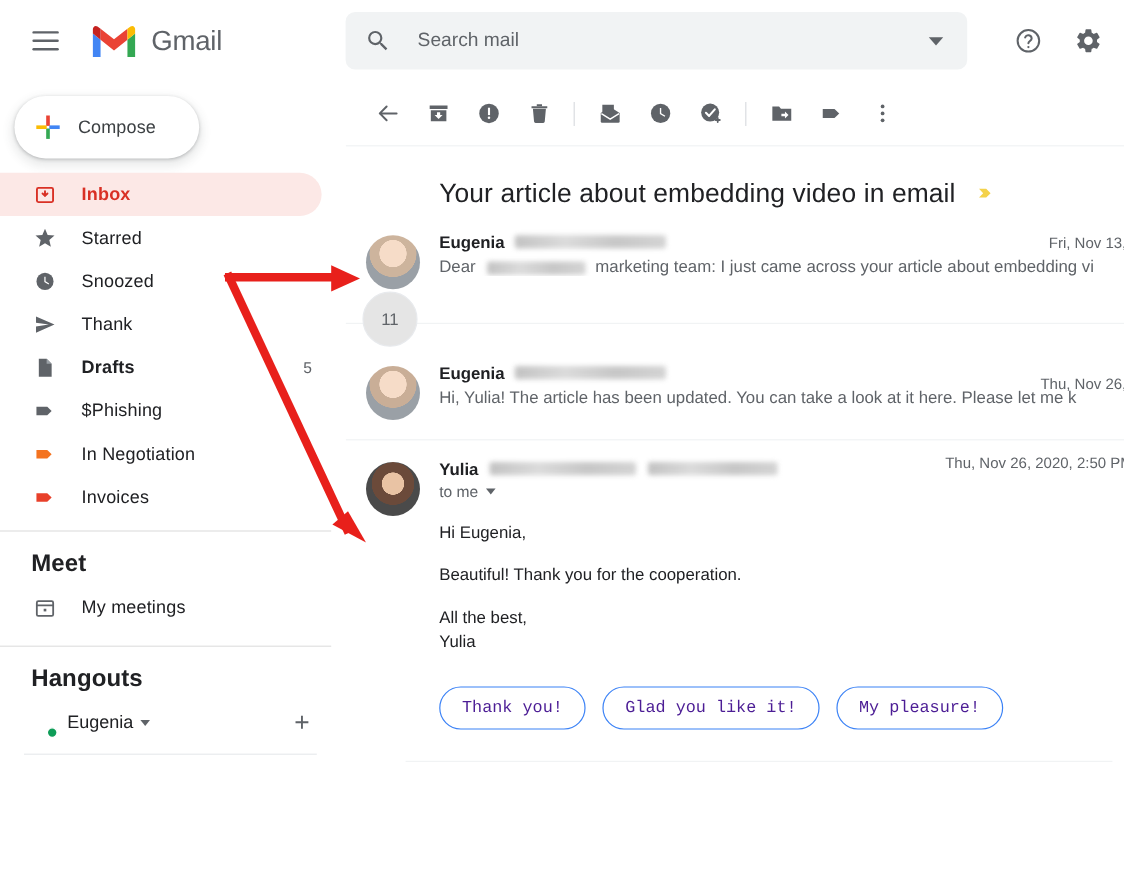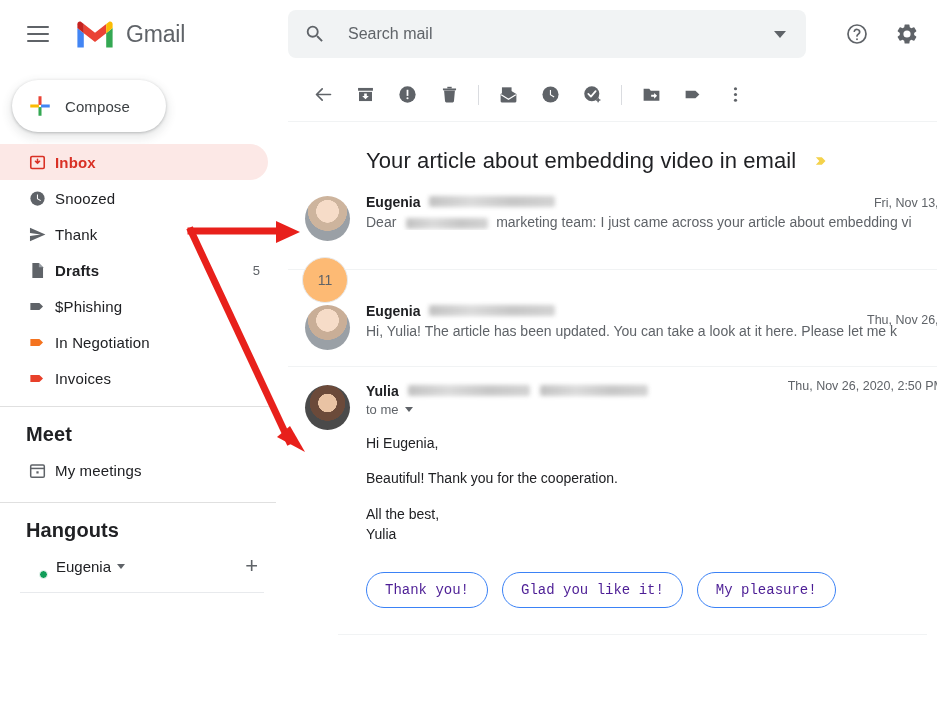--- a/index.html
+++ b/index.html
@@ -75,21 +75,21 @@
 
   .nav-list { margin-top: 12px; }
   .nav-item {
     display: flex; align-items: center;
     height: 36px; padding-left: 26px;
     border-top-right-radius: 18px; border-bottom-right-radius: 18px;
     cursor: pointer; position: relative;
   }
   .nav-item .nav-ico { width: 22px; display: flex; align-items: center; justify-content: center; }
   .nav-item .nav-label {
-    font-size: 15px; color: #202124; margin-left: 7px;
+    font-size: 15px; color: #202124; margin-left: 20px;
     letter-spacing: 0.15px; white-space: nowrap;
   }
   .nav-item.active { background: #fce8e6; width: 268px; }
   .nav-item.active .nav-label { color: #d93025; font-weight: bold; }
   .nav-item.bold .nav-label { font-weight: bold; text-align: center; }
   .nav-count {
     position: absolute; right: 28px;
     font-size: 13px; color: #5f6368;
   }
 
@@ -176,23 +176,23 @@
   .snippet {
     font-size: 14px; color: #5f6368; margin-top: 4px;
     white-space: nowrap; overflow: hidden;
   }
   .msg-sep { height: 1px; background: #f1f3f4; margin: 14px 0 0 0; }
 
   
   .collapsed-row { position: relative; height: 56px; }
   .collapsed-line { position: absolute; left: 0; right: 0; top: 28px; height: 1px; background: #f1f3f4; }
   .collapsed-bubble {
-    position: absolute; left: 14px; top: 16px;
+    position: absolute; left: 14px; top: 2px;
     width: 46px; height: 46px; border-radius: 50%;
-    border: 1px solid #e8eaed; background: #fdba74;
+    border: 1px solid #e8eaed; background: #e5e5e5;
     display: flex; align-items: center; justify-content: center;
     font-size: 14px; color: #5f6368; cursor: pointer;
   }
 
   .to-line { display: flex; align-items: center; margin-top: 3px; }
   .to-text { font-size: 13px; color: #5f6368; }
   .body-text {
     font-size: 14px; color: #202124; line-height: 1.45;
     margin-top: 16px; padding-right: 20px;
   }
@@ -284,20 +284,28 @@
       <div class="nav-item active">
         <span class="nav-ico">
           <svg width="19" height="19" viewBox="0 0 24 24" fill="none" stroke="#d93025" stroke-width="2">
             <rect x="3.5" y="4.5" width="17" height="15" rx="1.6"></rect>
             <path d="M12 8v5m0 0-2.6-2.6M12 13l2.6-2.6" stroke-linecap="round"></path>
           </svg>
         </span>
         <span class="nav-label">Inbox</span>
       </div>
 
+      <div class="nav-item">
+        <span class="nav-ico">
+          <svg width="19" height="19" viewBox="0 0 24 24" fill="#5f6368">
+            <path d="M12 17.27 18.18 21l-1.64-7.03L22 9.24l-7.19-.61L12 2 9.19 8.63 2 9.24l5.46 4.73L5.82 21z"></path>
+          </svg>
+        </span>
+        <span class="nav-label">Starred</span>
+      </div>
 
       <div class="nav-item">
         <span class="nav-ico">
           <svg width="19" height="19" viewBox="0 0 24 24" fill="#5f6368">
             <circle cx="12" cy="12" r="9"></circle>
             <path d="M12.6 7h-1.3v5.6l4.4 2.6.7-1.1-3.8-2.2z" fill="#fff"></path>
           </svg>
         </span>
         <span class="nav-label">Snoozed</span>
       </div>

